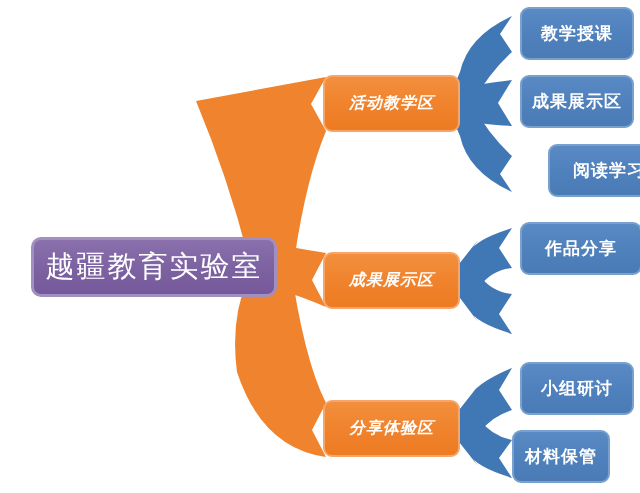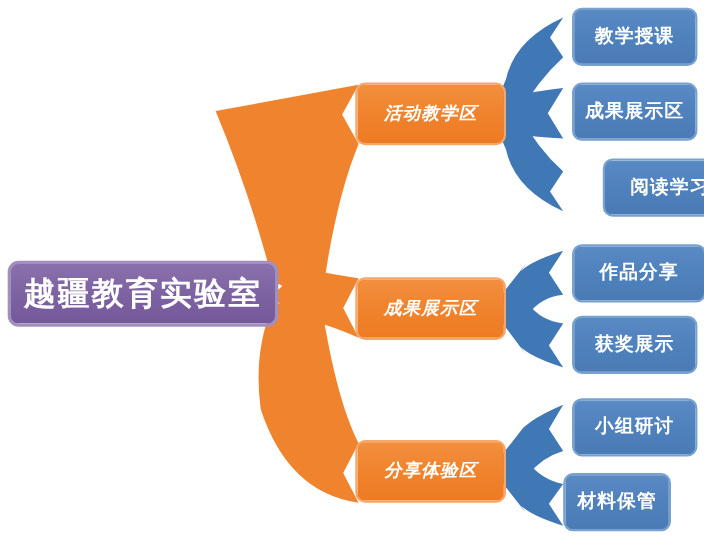--- a/index.html
+++ b/index.html
@@ -12,21 +12,21 @@
   .arrow-leaf{fill:var(--leaf-arrow,#4077B5);}
   .node{
     position:absolute;display:flex;align-items:center;justify-content:center;
     box-sizing:border-box;color:var(--text,#fff);text-align:center;line-height:1.15;
   }
   .node.root{
     background:linear-gradient(180deg,#8a70ac 0%,var(--root-fill,#7E64A2) 45%,#75589b 100%);
     border:3px solid var(--root-border,#A18FBE);
     border-radius:10px;
     font-family:"DejaVu Serif","Liberation Serif",serif;
-    font-weight:bold;font-size:29px;letter-spacing:2px;
+    font-weight:normal;font-size:29px;letter-spacing:2px;margin-left:24px;
   }
   .node.branch{
     background:linear-gradient(180deg,#f28f3e 0%,var(--branch-fill,#F0832D) 50%,#ed7b22 100%);
     border:2px solid var(--branch-border,#F5A668);
     border-radius:9px;
     font-weight:bold;font-size:16px;letter-spacing:1px;font-style:italic;
   }
   .node.leaf{
     background:linear-gradient(180deg,#5a8ac4 0%,var(--leaf-fill,#4F81BD) 50%,#4a7bb5 100%);
     border:2px solid var(--leaf-border,#78A1CE);
@@ -59,17 +59,16 @@
   <div class="node root" style="left:7px;top:237px;width:246px;height:60px">越疆教育实验室</div>
 
   <div class="node branch" style="left:323px;top:75px;width:137px;height:57px">活动教学区</div>
   <div class="node branch" style="left:323px;top:400px;width:137px;height:57px">分享体验区</div>
   <div class="node branch" style="left:323px;top:252px;width:137px;height:57px">成果展示区</div>
 
   <div class="node leaf" style="left:520px;top:7px;width:114px;height:53px">教学授课</div>
   <div class="node leaf" style="left:520px;top:75px;width:114px;height:53px">成果展示区</div>
   <div class="node leaf" style="left:548px;top:144px;width:122px;height:53px">阅读学习</div>
   <div class="node leaf" style="left:520px;top:222px;width:122px;height:53px">作品分享</div>
-  <div class="node leaf" style="left:520px;top:287px;width:114px;height:53px">获奖展示</div>
   <div class="node leaf" style="left:520px;top:362px;width:114px;height:53px">小组研讨</div>
   <div class="node leaf" style="left:512px;top:430px;width:98px;height:53px">材料保管</div>
 
 </div>
 
 </body></html>

